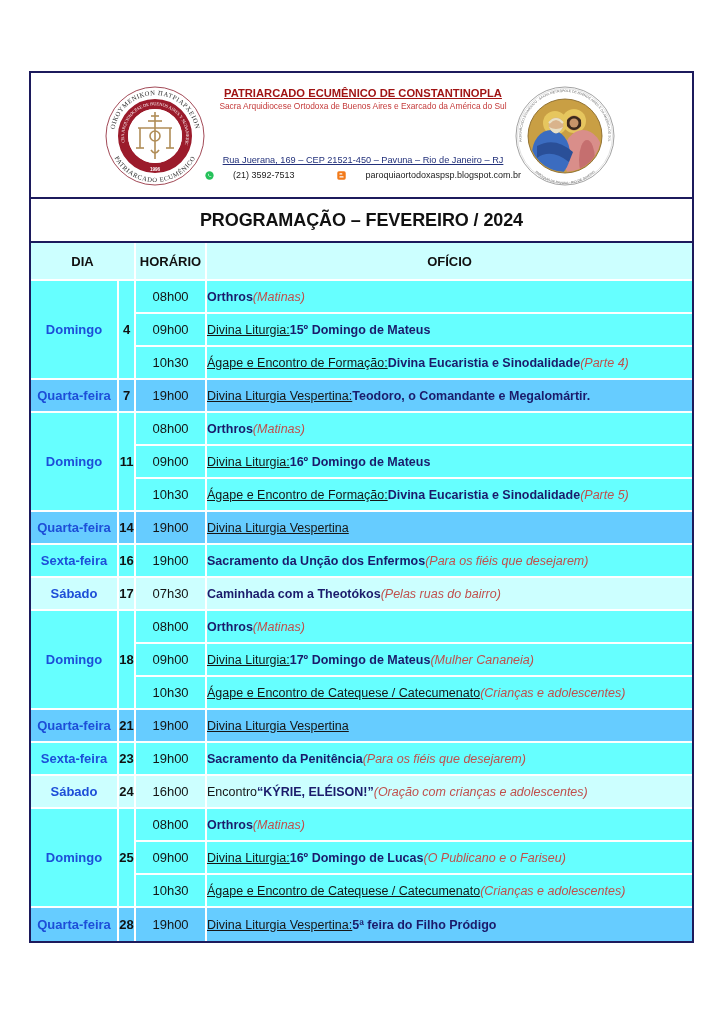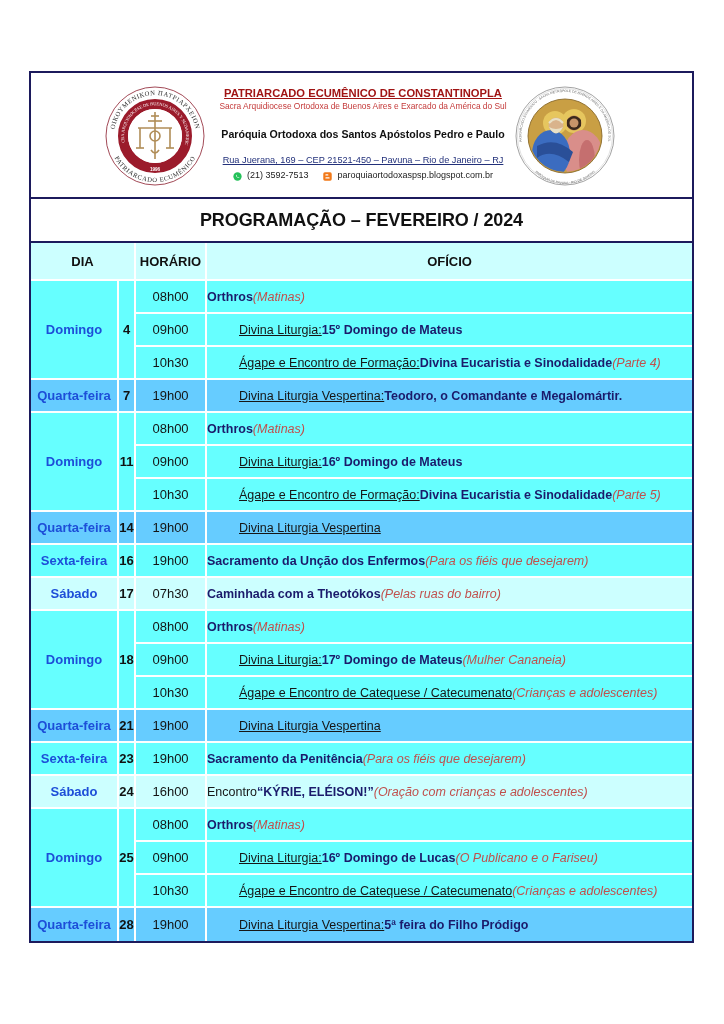--- a/index.html
+++ b/index.html
@@ -10,21 +10,21 @@
   body{width:724px;height:1024px;background:#fff;position:relative;overflow:hidden;
        font-family:"Liberation Sans",sans-serif;color:#141414;}
   .frame{position:absolute;left:29px;top:71px;width:661px;border:2px solid var(--frame);background:#fff;}
   .logo-area{position:relative;height:124px;}
   .logo-svg{position:absolute;left:0;top:0;width:661px;height:124px;}
   .hline{position:absolute;left:172px;width:320px;text-align:center;white-space:nowrap;}
   .h-red{top:13px;font-size:11.2px;line-height:14px;font-weight:bold;color:var(--header-red);text-decoration:underline;text-align:center;}
   .h-sub{top:28px;font-size:8.4px;line-height:11px;color:var(--sub-red);}
   .h-parish{top:55px;font-size:10.6px;line-height:13px;font-weight:bold;color:#111;}
   .h-addr{top:81px;font-size:9.2px;line-height:12px;color:var(--address-blue);text-decoration:underline;}
-  .h-contact{top:96px;font-size:9px;line-height:12px;color:#222;display:flex;justify-content:center;align-items:flex-end;gap:5px;}
+  .h-contact{top:96px;font-size:9px;line-height:12px;color:#222;display:flex;justify-content:center;align-items:center;gap:19px;}
   .h-contact .ico{display:inline-block;width:9px;height:9px;}
   .h-contact .gap{width:5px;display:inline-block;}
   .divider{height:2px;background:var(--frame);}
   .title-band{height:42px;display:flex;align-items:center;justify-content:center;}
   .title-band span{font-size:18px;font-weight:bold;color:#111;letter-spacing:-0.1px;}
   table{border-collapse:separate;border-spacing:0;table-layout:fixed;width:661px;border-radius:20px;}
   td,th{padding:0;text-align:center;white-space:nowrap;border-right:2px solid #fff;border-bottom:2px solid #fff;box-sizing:border-box;}
   td.office, th.office{border-right:none;}
   tr.head th{height:38px;background:var(--row-pale);font-size:13px;font-weight:bold;color:#111;}
   tr.row{height:33px;}
@@ -32,21 +32,21 @@
   tr.last td{border-bottom:none;}
   tr.cyan td{background:var(--row-cyan);}
   tr.blue td{background:var(--row-blue);}
   tr.pale td{background:var(--row-pale);}
   td.day-cell{font-weight:bold;color:#1d4ed8;}
   td.date-cell{font-weight:bold;color:#111;}
   td.time-cell{color:#141414;}
   .office-inner{display:flex;justify-content:flex-start;align-items:center;font-size:12.5px;white-space:pre;}
   .p-bold{font-weight:bold;color:var(--navy-text);}
   .p-note{font-style:italic;color:var(--note-text);}
-  .p-link{text-decoration:underline;color:#161616;padding-left:32px;}
+  .p-link{text-decoration:underline;color:#161616;}
   .p-plain{color:#161616;}
 </style>
 </head>
 <body>
 
 <div class="frame">
 
   <div class="logo-area">
     <svg class="logo-svg" viewBox="0 0 661 124">
       <defs>
@@ -111,21 +111,20 @@
           <circle cx="-9" cy="-11" r="7.5" fill="#d9b38c"></circle>
           <path d="M -16,-9 Q -9,4 -2,-9 Q -9,-5 -16,-9 Z" fill="#e9e0c6"></path>
           <path d="M -16,-13 Q -9,-21 -2,-13" fill="none" stroke="#e9e0c6" stroke-width="2"></path>
         </g>
         <circle r="37" fill="none" stroke="#8a6a2a" stroke-width="0.9"></circle>
       </g>
     </svg>
 
     <div class="hline h-red">PATRIARCADO ECUMÊNICO DE CONSTANTINOPLA</div>
     <div class="hline h-sub">Sacra Arquidiocese Ortodoxa de Buenos Aires e Exarcado da América do Sul</div>
-    <div class="hline h-parish">Paróquia Ortodoxa dos Santos Apóstolos Pedro e Paulo</div>
     <div class="hline h-addr">Rua Juerana, 169 – CEP 21521-450 – Pavuna – Rio de Janeiro – RJ</div>
     <div class="hline h-contact">
       <svg class="ico" viewBox="0 0 10 10">
         <circle cx="5" cy="5" r="4.6" fill="#25c15a"></circle>
         <path d="M3.3,2.8 Q3,4.6 4.4,5.9 Q5.7,7.1 7.2,6.7 L6.6,5.9 L5.8,6.1 Q4.4,5.3 4,4.2 L4.3,3.5 Z" fill="#fff"></path>
       </svg>
       <span>(21) 3592-7513</span>
       <span class="gap"></span>
       <svg class="ico" viewBox="0 0 10 10">
         <rect x="0.3" y="0.3" width="9.4" height="9.4" rx="1.8" fill="#f27a1a"></rect>

